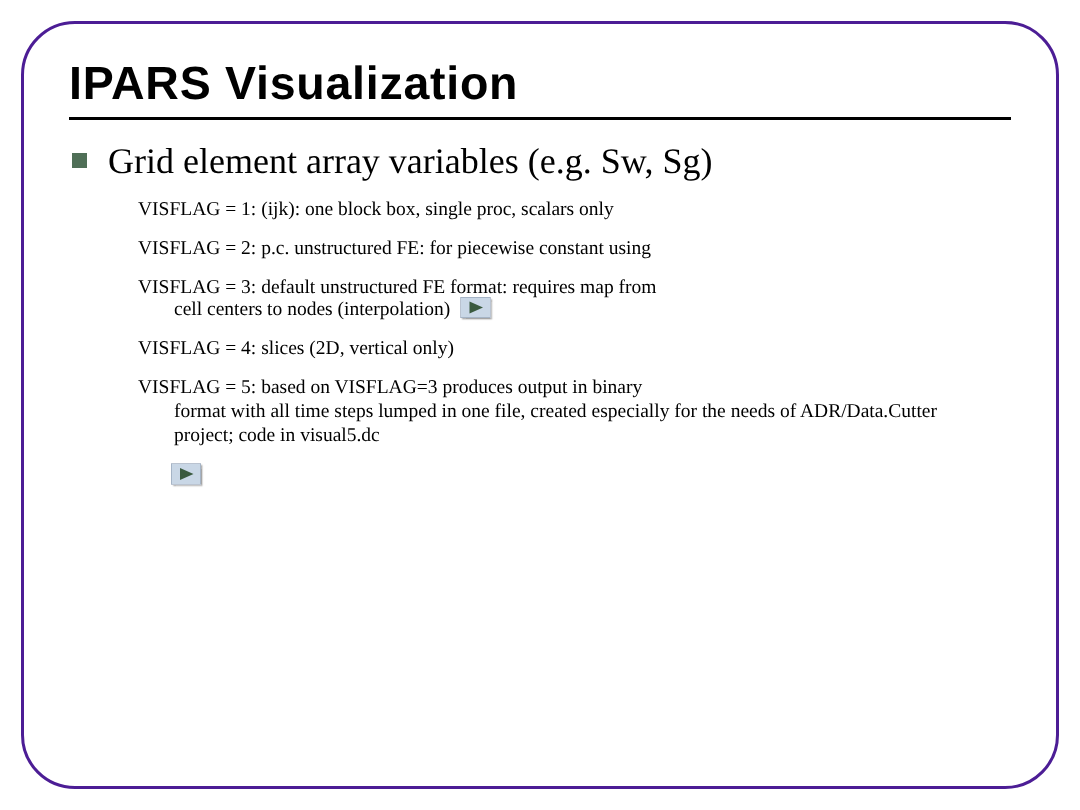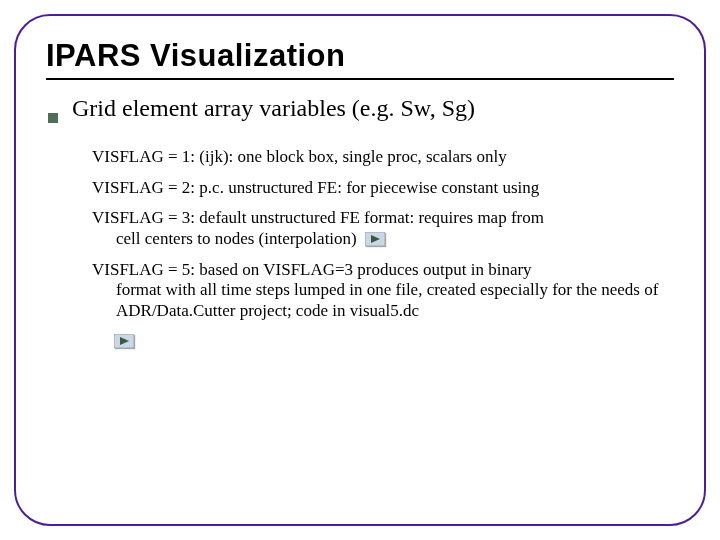--- a/index.html
+++ b/index.html
@@ -26,42 +26,42 @@
     letter-spacing: 0.5px;
     margin-bottom: 4px;
   }
   .rule {
     border: none;
     border-top: 2px solid #000;
     margin: 0 0 14px 0;
   }
   .bullet-row {
     display: flex;
-    align-items: flex-end;
+    align-items: flex-start;
     gap: 14px;
-    margin-bottom: 24px;
+    margin-bottom: 8px;
     padding-left: 2px;
   }
   .bullet-sq {
     width: 10px;
     height: 10px;
     background: #4f6f57;
     margin-top: 8px;
     flex: 0 0 auto;
   }
   .main-txt {
     font-size: 24px;
     line-height: 1.2;
   }
   .items {
     padding-left: 46px;
     padding-right: 10px;
   }
   .item {
-    font-size: 17px;
+    font-size: 13px;
     line-height: 1.22;
     margin-bottom: 10px;
     padding-left: 0;
   }
   .item .cont {
     display: block;
     padding-left: 24px;
   }
   .arrow-icon {
     display: inline-block;
@@ -125,20 +125,23 @@
         <span>cell centers to nodes (interpolation)</span>
         <span class="arrow-icon">
           <svg viewBox="0 0 20 14">
               <rect x="0" y="0" width="20" height="14" fill="#c9d7e6" stroke="#7a8aa0" stroke-width="0.6"></rect>
               <polygon points="6,3 15,7 6,11" fill="#3a5a3f"></polygon>
             </svg>
         </span>
       </span>
     </div>
 
+    <div class="item">
+      <span>VISFLAG = 4: slices (2D, vertical only)</span>
+    </div>
 
     <div class="item">
       <span>VISFLAG = 5: based on VISFLAG=3 produces output in binary</span>
       <span class="cont">format with all time steps lumped in one file, created especially for the needs of ADR/Data.Cutter project; code in visual5.dc</span>
     </div>
 
   </div>
 
 
   <div class="arrow-block">

